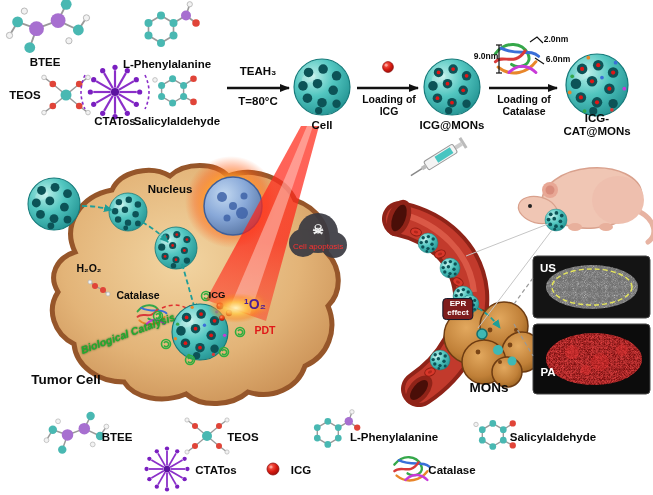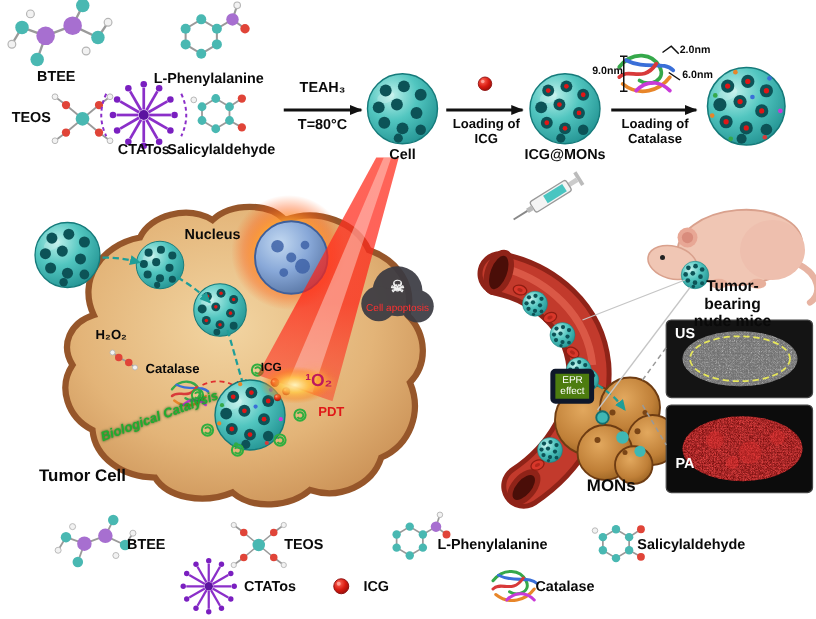--- a/index.html
+++ b/index.html
@@ -7,26 +7,26 @@
 .stage{position:relative;width:653px;height:495px;background:#fff;overflow:hidden}
 .art{position:absolute;left:0;top:0}
 .lbl{position:absolute;font-weight:700;color:#0a0a0a;transform:translate(-50%,-50%);
      text-align:center;line-height:1.12;white-space:pre-line}
 .s8{font-size:8.5px}.s9{font-size:9.5px}.s10{font-size:10.5px}
 .s11{font-size:11.5px}.s12{font-size:12.5px}.s13{font-size:13.5px}
 .green-curved{color:#1fae2f;font-style:italic;font-weight:800;
   transform:translate(-50%,-50%) rotate(-20deg);text-shadow:0 0 2px #064d12}
 .redtxt{color:#e01818;}
 .whitetxt{color:#fff}
-.o2txt{color:#be185d;font-weight:800;font-size:14px;
+.o2txt{color:#4c1d95;font-weight:800;font-size:14px;
   text-shadow:0 0 5px #ffd34a,0 0 10px #ff9d1e}
 .apoptxt{color:#ff3030;font-size:8px;font-weight:400}
 .skull{color:#f2f2f2;font-size:13px}
-.epr-box{background:#4d7c0f;color:#fff;border-radius:4px;padding:1px 4px;
-  font-size:8px;font-weight:400;border:4px solid #0f172a}
+.epr-box{background:#7f1d1d;color:#fff;border-radius:4px;padding:1px 4px;
+  font-size:8px;font-weight:700;border:1px solid #0f172a}
 .arrB{stroke:#111;stroke-width:2.4}
 .dimLine{stroke:#111;stroke-width:1.2}
 .dashPurple{stroke:#8b2fc9;stroke-width:1.6;fill:none;stroke-dasharray:3 2.5}
 .dashTeal{stroke:#1f9e98;stroke-width:1.8;fill:none;stroke-dasharray:5 3}
 .dashRed{stroke:#e03030;stroke-width:1.5;fill:none;stroke-dasharray:4 3}
 .dashGray{stroke:#999;stroke-width:1.2;stroke-dasharray:4 3}
 .thinGray{stroke:#c5c5c5;stroke-width:1}
 </style>
 </head>
 <body>
@@ -470,37 +470,36 @@
 <div class="lbl s11" style="left:258px;top:101px">T=80°C</div>
 <div class="lbl s11" style="left:322px;top:125px">Cell</div>
 <div class="lbl s10" style="left:389px;top:106px">Loading of
 ICG</div>
 <div class="lbl s11" style="left:452px;top:125px">ICG@MONs</div>
 <div class="lbl s8" style="left:486px;top:57px">9.0nm</div>
 <div class="lbl s8" style="left:556px;top:40px">2.0nm</div>
 <div class="lbl s8" style="left:558px;top:60px">6.0nm</div>
 <div class="lbl s10" style="left:524px;top:106px">Loading of
 Catalase</div>
+<div class="lbl s11" style="left:597px;top:125px">ICG-CAT@MONs</div>
 
 <div class="lbl s11" style="left:170px;top:189px">Nucleus</div>
 <div class="lbl s10" style="left:89px;top:269px">H₂O₂</div>
 <div class="lbl s10" style="left:138px;top:296px">Catalase</div>
 <div class="lbl s10 green-curved" style="left:128px;top:334px">Biological Catalysis</div>
 <div class="lbl s9" style="left:217px;top:295px">ICG</div>
 <div class="lbl o2txt" style="left:255px;top:305px">¹O₂</div>
 <div class="lbl s10 redtxt" style="left:265px;top:331px">PDT</div>
 <div class="lbl skull" style="left:318px;top:230px">☠</div>
 <div class="lbl apoptxt" style="left:318px;top:247px">Cell apoptosis</div>
 <div class="lbl s13" style="left:66px;top:380px">Tumor Cell</div>
 
 <div class="lbl epr-box" style="left:458px;top:309px;transform:translate(-50%,-50%)">EPR
 effect</div>
 <div class="lbl s13" style="left:489px;top:388px">MONs</div>
-<div class="lbl s12" style="left:586px;top:243px">Tumor-bearing
-nude mice</div>
 <div class="lbl s11 whitetxt" style="left:548px;top:268px">US</div>
 <div class="lbl s11 whitetxt" style="left:548px;top:372px">PA</div>
 
 <div class="lbl s11" style="left:117px;top:437px">BTEE</div>
 <div class="lbl s11" style="left:243px;top:437px">TEOS</div>
 <div class="lbl s11" style="left:394px;top:437px">L-Phenylalanine</div>
 <div class="lbl s11" style="left:553px;top:437px">Salicylaldehyde</div>
 <div class="lbl s11" style="left:216px;top:470px">CTATos</div>
 <div class="lbl s11" style="left:301px;top:470px">ICG</div>
 <div class="lbl s11" style="left:452px;top:470px">Catalase</div>

